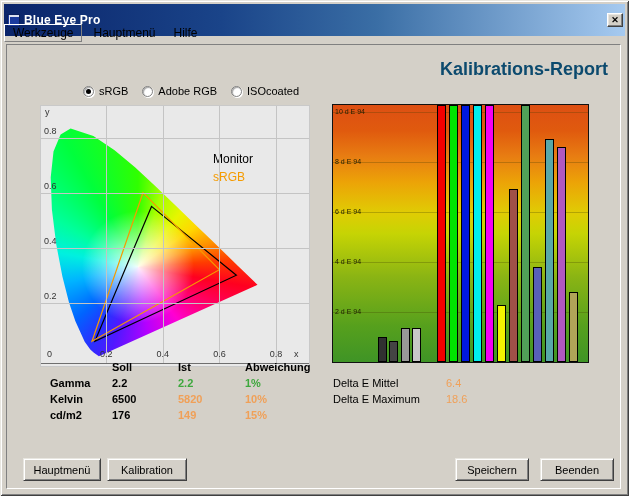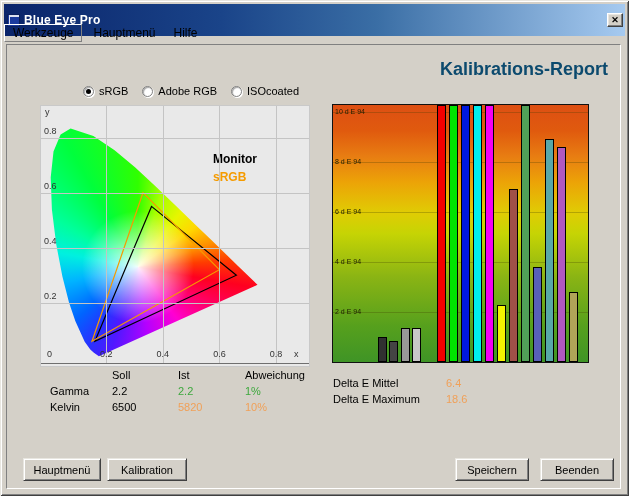--- a/index.html
+++ b/index.html
@@ -44,30 +44,30 @@
       conic-gradient(from 0deg at 97px 161px,
         #30ff00 0deg,#a8ff00 18deg,#e8f600 38deg,#ffd800 55deg,#ff9000 72deg,#ff3c00 86deg,
         #ff0020 100deg,#ff0078 122deg,#ff00d2 143deg,#b400ff 172deg,#5018ff 198deg,#2832ff 212deg,
         #0064ff 230deg,#00b4ff 258deg,#00f0e0 280deg,#00ff9c 300deg,#00ff3c 330deg,#30ff00 360deg);
     clip-path:polygon(57.9px 250.3px,52.9px 246.8px,49.3px 243.5px,43.7px 235.8px,34.4px 215.2px,
       28px 196.5px,21.4px 170.6px,15.2px 138.2px,10.9px 103.6px,9.7px 71.6px,12.5px 45.4px,
       19.6px 28.4px,29.6px 22.4px,52.4px 30.1px,73.6px 44.3px,94px 61.3px,114.2px 80px,
       134.3px 99.2px,153.6px 117.9px,171.4px 135.1px,186px 149.3px,197px 159.9px,204.3px 167px,
       212.1px 174.5px,216.5px 178.8px);}
   .gamuts{position:absolute;left:0;top:0;}
-  .legend-lbl{position:absolute;left:172px;font-weight:bold;font-size:12px;text-align:center;}
+  .legend-lbl{position:absolute;left:172px;font-weight:normal;font-size:12px;text-align:center;}
   
   .chart{position:absolute;left:325px;top:59px;width:255px;height:257px;border:1px solid #111;
     background:linear-gradient(to top,#3f9426 0%,#56a01d 14%,#8ab414 33%,#c6d404 50%,#e0cc04 58%,
       #eca307 70%,#e87d12 80%,#e05a0e 90%,#dd4f13 100%);}
   .chart .gline{position:absolute;left:0;right:0;height:1px;background:rgba(60,60,0,.28);}
   .chart .glabel{position:absolute;left:2px;font-size:7px;line-height:8px;color:#1d1d00;}
   .chart .bar{position:absolute;bottom:0;width:9px;border:1px solid #000;box-sizing:border-box;}
   
-  .results{position:absolute;left:43px;top:322px;font-size:11px;color:#000;}
+  .results{position:absolute;left:43px;top:314px;font-size:11px;color:#000;font-weight:bold;}
   .r-row{display:grid;grid-template-columns:62px 66px 67px 80px;height:16px;align-items:center;}
   
   .delta{position:absolute;left:326px;top:330px;font-size:11px;color:#000;}
   .d-row{display:flex;height:16px;align-items:center;}
   .d-lbl{width:113px;}
   
   .btn{position:absolute;height:23px;background:#d4d0c8;border:1px solid;border-color:#e8e6e0 #404040 #404040 #e8e6e0;
     box-shadow:inset 1px 1px 0 #ffffff, inset -1px -1px 0 #808080;font-size:11px;font-family:inherit;color:#000;padding:0;}
   #btn-hauptmenu{left:16px;top:413px;width:78px;}
   #btn-kalibration{left:100px;top:413px;width:80px;}
@@ -183,20 +183,26 @@
         <span>2.2</span>
         <span style="color: rgb(61, 168, 61);">2.2</span>
         <span style="color: rgb(61, 168, 61);">1%</span>
       </div>
       <div class="r-row">
         <span>Kelvin</span>
         <span>6500</span>
         <span style="color: rgb(240, 160, 88);">5820</span>
         <span style="color: rgb(240, 160, 88);">10%</span>
       </div>
+      <div class="r-row">
+        <span>cd/m2</span>
+        <span>176</span>
+        <span style="color: rgb(240, 160, 88);">149</span>
+        <span style="color: rgb(240, 160, 88);">15%</span>
+      </div>
     </div>
 
     <div class="delta">
       <div class="d-row">
         <span class="d-lbl">Delta E Mittel</span>
         <span style="color: rgb(240, 160, 88);">6.4</span>
       </div>
       <div class="d-row">
         <span class="d-lbl">Delta E Maximum</span>
         <span style="color: rgb(240, 160, 88);">18.6</span>

